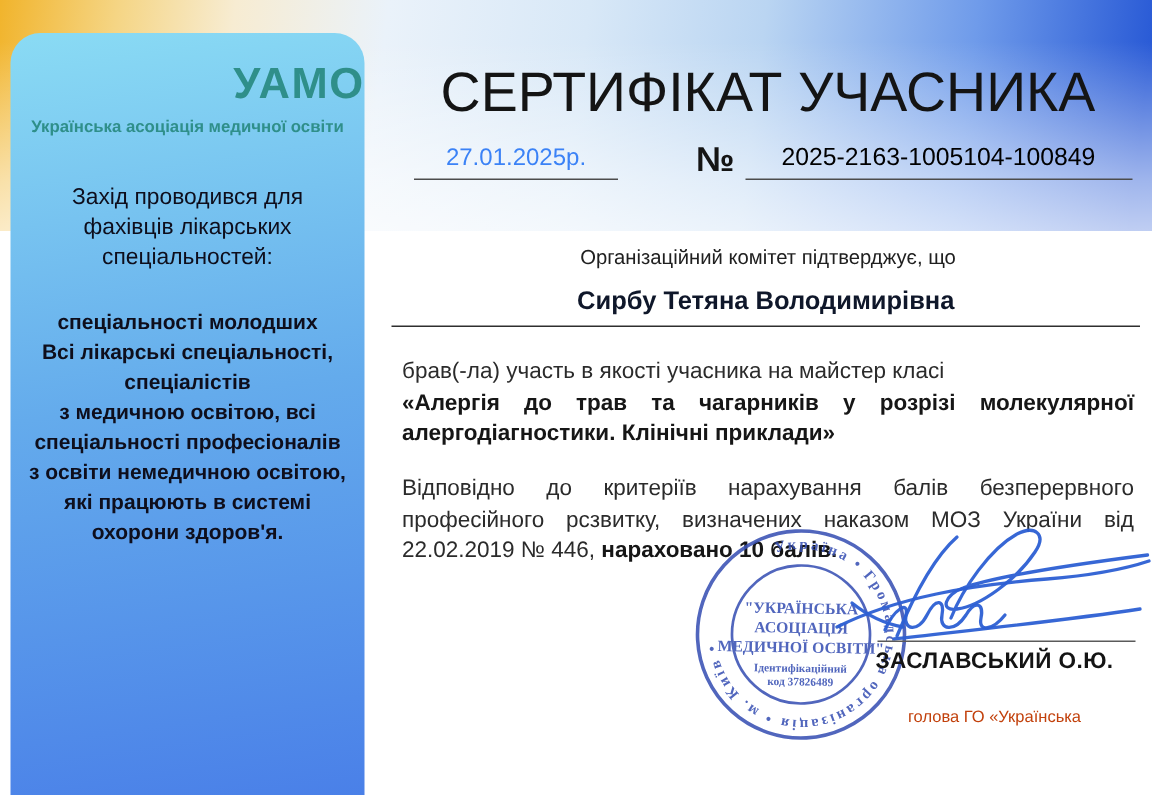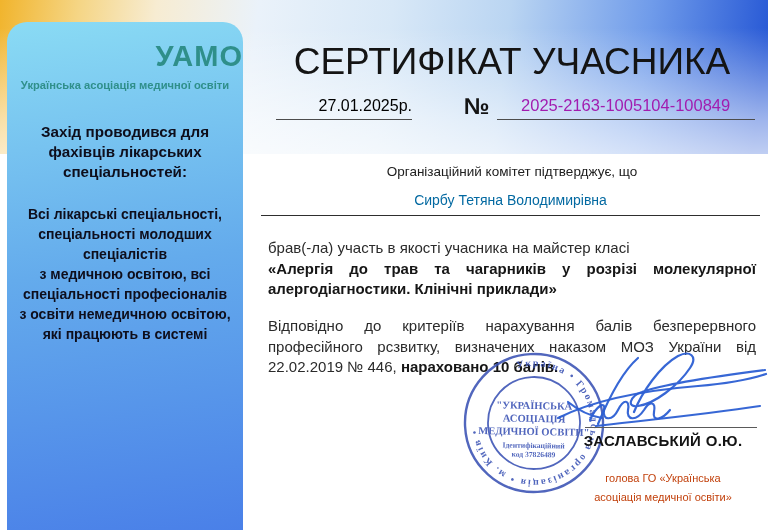--- a/index.html
+++ b/index.html
@@ -17,41 +17,41 @@
   
   .sidebar { position:absolute; left:7px; top:22px; width:236px; height:508px;
     border-radius:20px 20px 0 0;
     background:linear-gradient(172deg, #8adbf4 0%, #64abec 48%, #4a80e8 100%);
   }
   .sb-logo { position:absolute; top:20px; left:0; width:100%; text-align:right;
     font-size:29px; font-weight:bold; letter-spacing:1px; color:#2f8f8a; line-height:1; }
   .sb-sub { position:absolute; top:57px; left:0; width:100%; text-align:center;
     font-size:11.2px; color:#2f8f8a; white-space:nowrap;font-weight:bold; }
   .sb-heading { position:absolute; top:100px; left:0; width:100%; text-align:center;
-    font-size:15.2px; font-weight:bold; color:#0e0e1c; line-height:20px; }
+    font-size:15.2px; font-weight:normal; color:#0e0e1c; line-height:20px; }
   .sb-body { position:absolute; top:182px; left:0; width:100%; text-align:center;
     font-size:14px; font-weight:bold; color:#0e0e1c; line-height:20px; }
   .sb-heading div, .sb-body div { white-space:nowrap; }
 
   
   .main { position:absolute; left:243px; top:0; width:525px; height:530px; }
   .title { position:absolute; top:43px; left:25px; right:12px; text-align:center;
     font-size:37px; font-weight:normal; color:#141414; line-height:1; letter-spacing:0; white-space:nowrap; }
   .date-row { position:absolute; top:95px; left:25px; right:12px; display:flex; align-items:flex-end; }
-  .date { display:inline-block; margin-left:8px; width:136px; text-align:right;
-    font-size:16px; color:#000000; border-bottom:1.5px solid #4c4c4c; padding-bottom:4px; }
+  .date { display:inline-block; margin-left:8px; width:136px; text-align:center;
+    font-size:16px; color:#3b82f6; border-bottom:1.5px solid #4c4c4c; padding-bottom:4px; }
   .num-group { margin-left:52px; display:flex; align-items:flex-end; }
   .num-sign { font-size:23px; font-weight:bold; color:#141414; margin-right:7px; line-height:1; padding-bottom:2px; }
   .number { display:inline-block; width:258px; text-align:center;
-    font-size:16.5px; color:#a21caf; border-bottom:1.5px solid #4c4c4c; padding-bottom:4px; }
+    font-size:16.5px; color:#000000; border-bottom:1.5px solid #4c4c4c; padding-bottom:4px; }
   .confirm { position:absolute; top:164px; left:25px; right:12px; text-align:center;
     font-size:13.5px; color:#202020; }
   .name-block { position:absolute; top:191px; left:18px; right:8px; text-align:center;
     border-bottom:1.5px solid #2e2e2e; padding-bottom:6px; }
-  .name { font-size:14px; font-weight:normal; color:#0369a1; }
+  .name { font-size:17px; font-weight:bold; color:#0f172a; }
   .para { position:absolute; left:25px; right:12px; text-align:justify;
     font-size:15px; line-height:20.5px; color:#2b2b2b; }
   .para strong { color:#161616; }
   .para1 { top:238px; }
   .para2 { top:316px; }
 
   
   .stamp { position:absolute; left:215px; top:347px; opacity:.88; }
   .stamp text, .stamp textPath { fill:#3a52b4; }
   .ring-text { font-family:"Liberation Serif", serif; font-weight:bold; font-size:10px; letter-spacing:1.8px; }
@@ -72,27 +72,28 @@
 
   <aside class="sidebar">
     <div class="sb-logo">УАМО</div>
     <div class="sb-sub">Українська асоціація медичної освіти</div>
     <div class="sb-heading">
       <div>Захід проводився для</div>
       <div>фахівців лікарських</div>
       <div>спеціальностей:</div>
     </div>
     <div class="sb-body">
+      <div>спеціальності молодших</div>
       <div>Всі лікарські спеціальності,</div>
-      <div>спеціальності молодших</div>
       <div>спеціалістів</div>
       <div>з медичною освітою, всі</div>
       <div>спеціальності професіоналів</div>
       <div>з освіти немедичною освітою,</div>
       <div>які працюють в системі</div>
+      <div>охорони здоров'я.</div>
     </div>
   </aside>
 
   <main class="main">
     <h1 class="title">СЕРТИФІКАТ УЧАСНИКА</h1>
 
     <div class="date-row">
       <span class="date">27.01.2025р.</span>
       <span class="num-group">
         <span class="num-sign">№</span>
@@ -145,16 +146,15 @@
       <path d="M58,86 C110,80 170,74 222,66"></path>
       <path d="M30,62 C40,70 52,76 64,78"></path>
       <path d="M60,84 C70,60 84,32 100,18"></path>
     </svg>
 
     <div class="sig-line"></div>
 
     <div class="signer">
       <div class="signer-name">ЗАСЛАВСЬКИЙ О.Ю.</div>
       <div class="signer-title">голова ГО «Українська</div>
-      <div class="signer-title">асоціація медичної освіти»</div>
     </div>
   </main>
 </div>
 
 </body></html>

